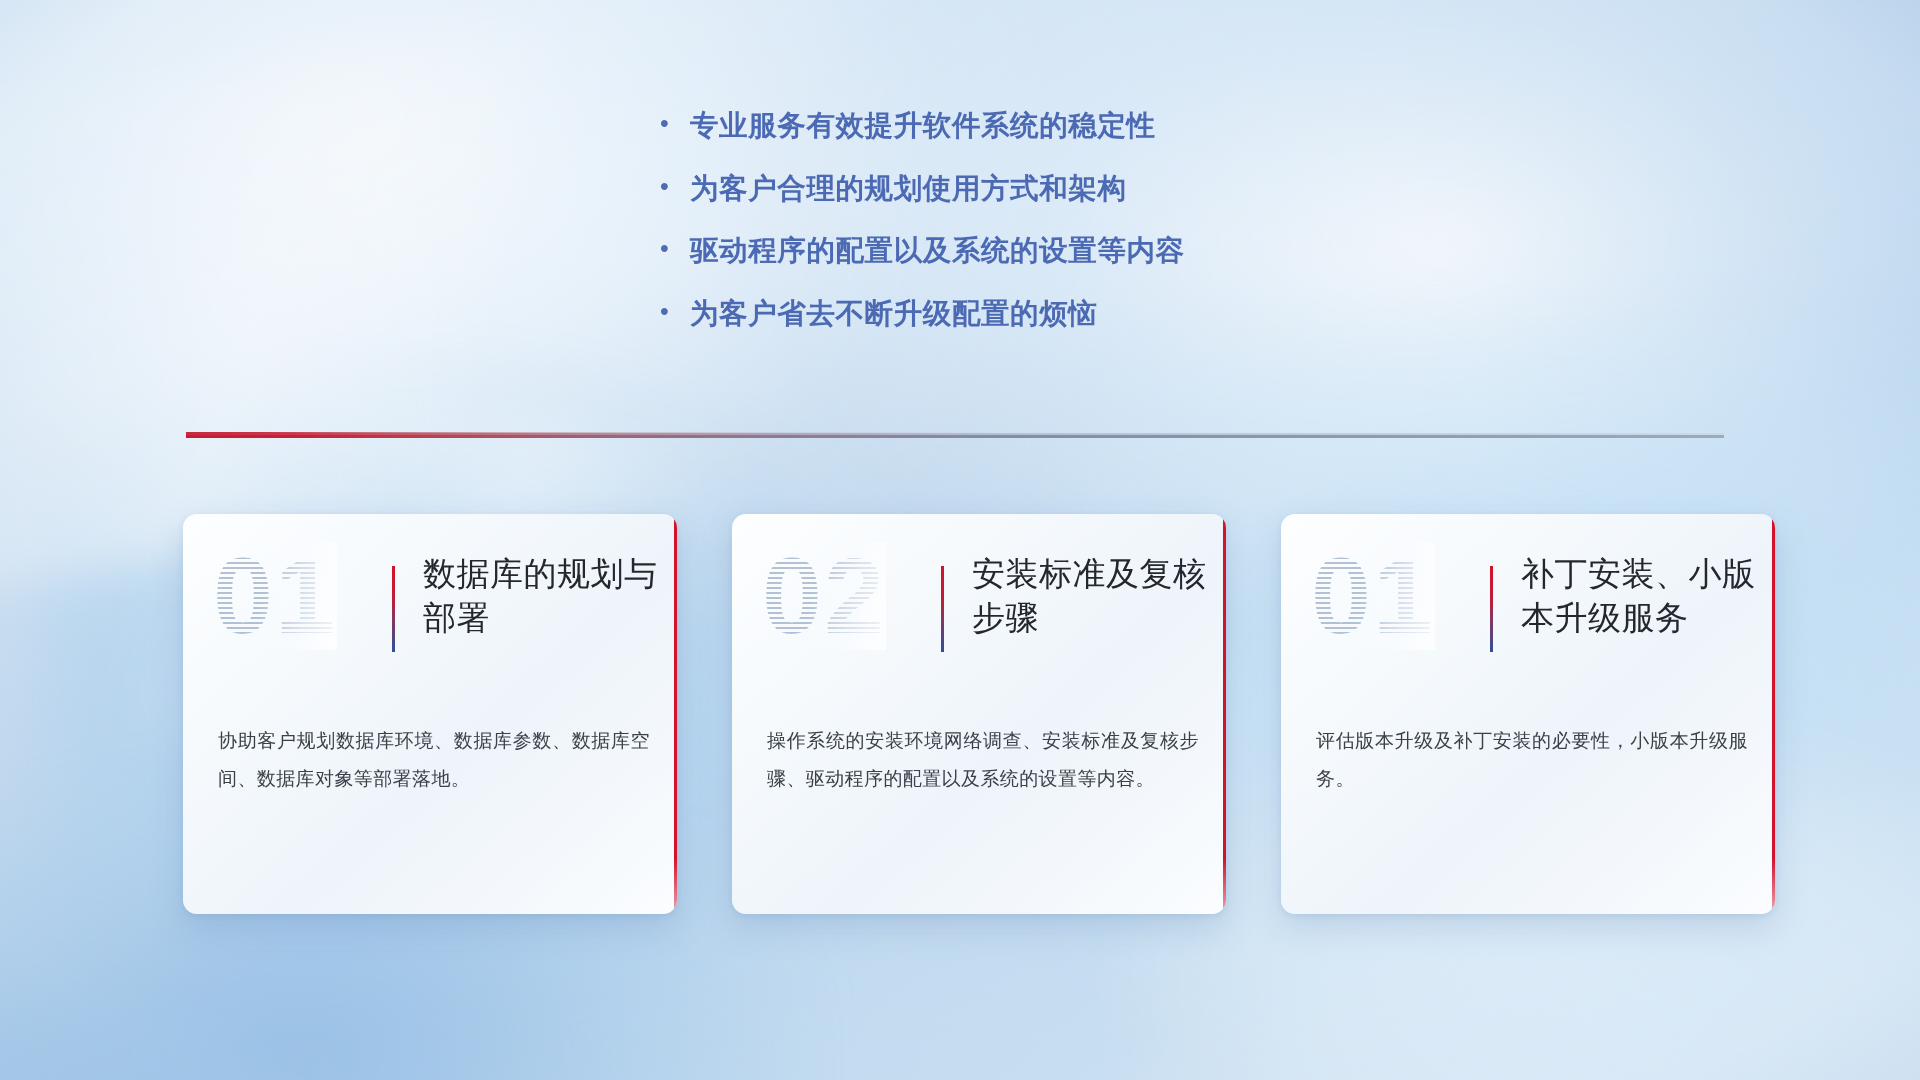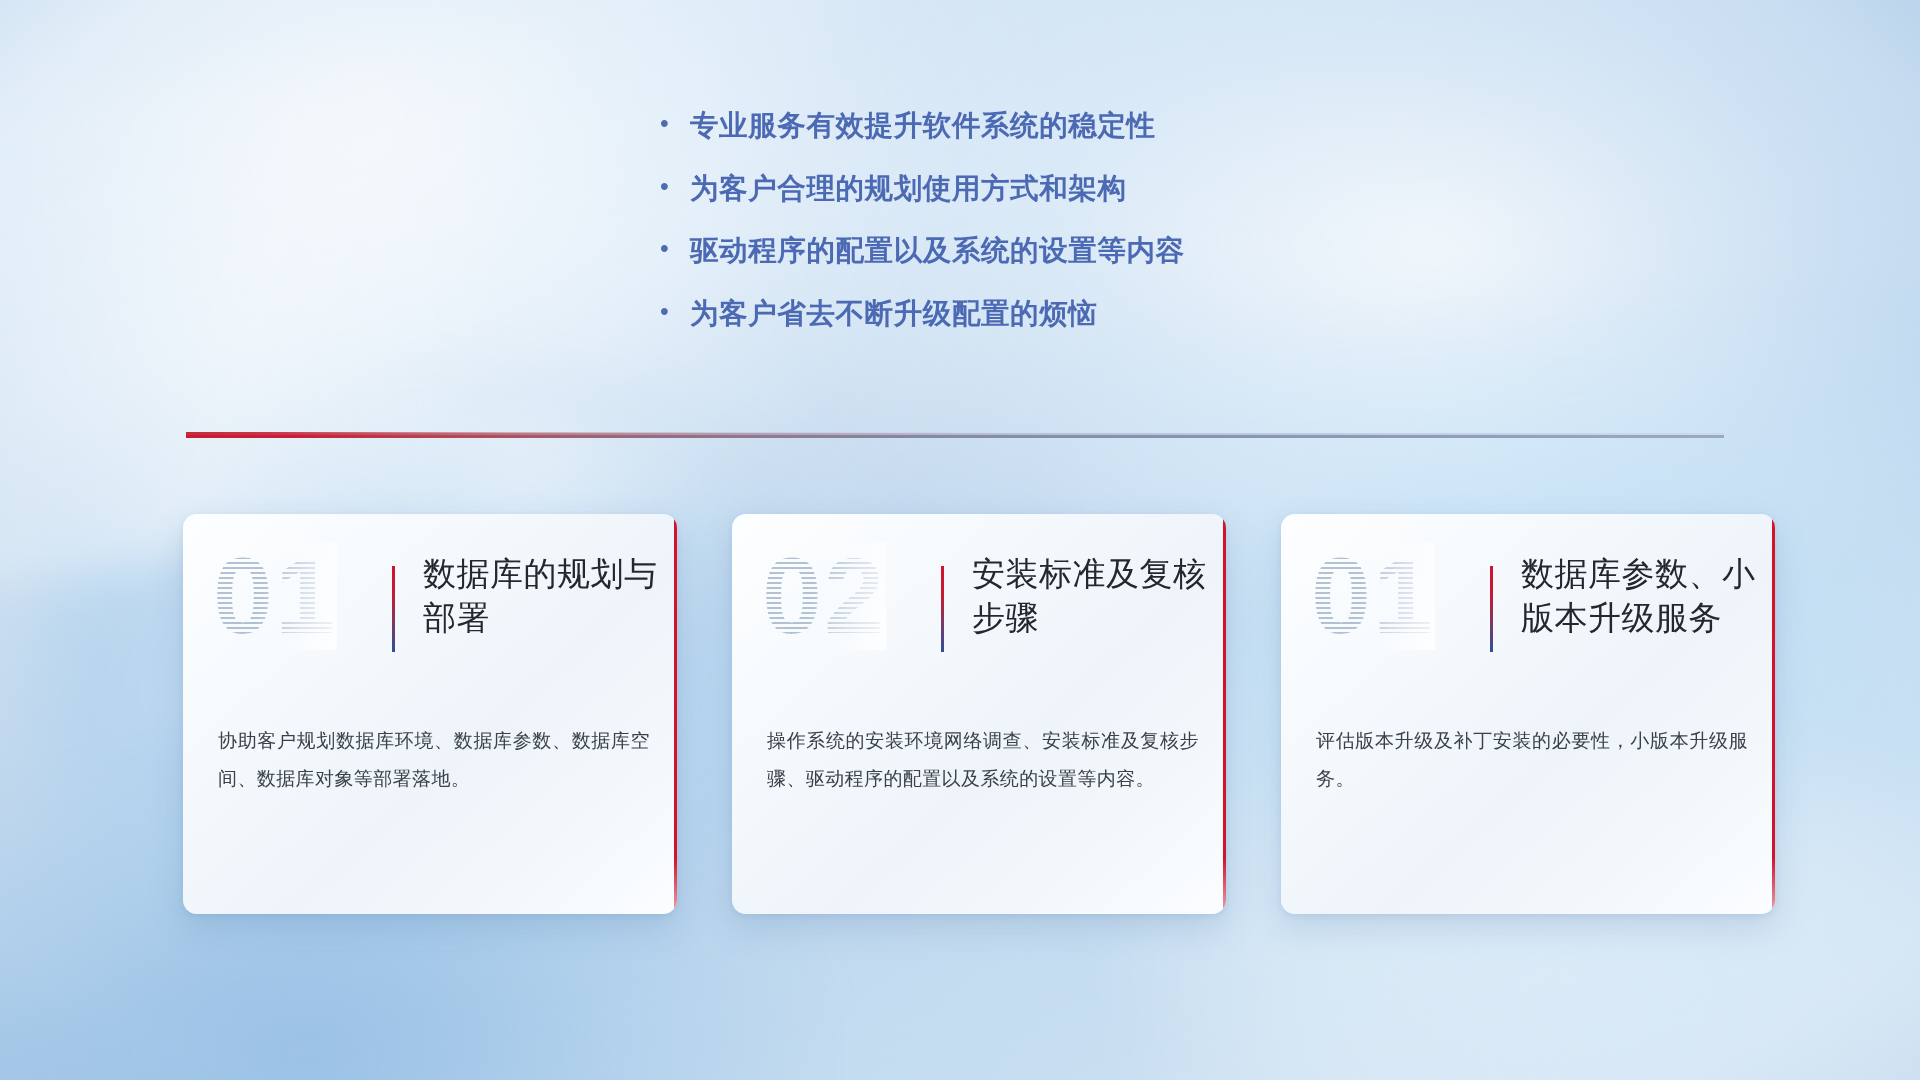--- a/index.html
+++ b/index.html
@@ -232,18 +232,18 @@
       <div class="card-title">安装标准及复核步骤</div>
     </div>
     <div class="card-body">操作系统的安装环境网络调查、安装标准及复核步骤、驱动程序的配置以及系统的设置等内容。</div>
   </div>
 
   <div class="card">
     <div class="card-accent"></div>
     <div class="card-head">
       <div class="ghost-num">01</div>
       <div class="head-bar"></div>
-      <div class="card-title">数据库参数、小版本升级服务</div>
+      <div class="card-title">补丁安装、小版本升级服务</div>
     </div>
     <div class="card-body">评估版本升级及补丁安装的必要性，小版本升级服务。</div>
   </div>
 
 </div>
 
 </body></html>

